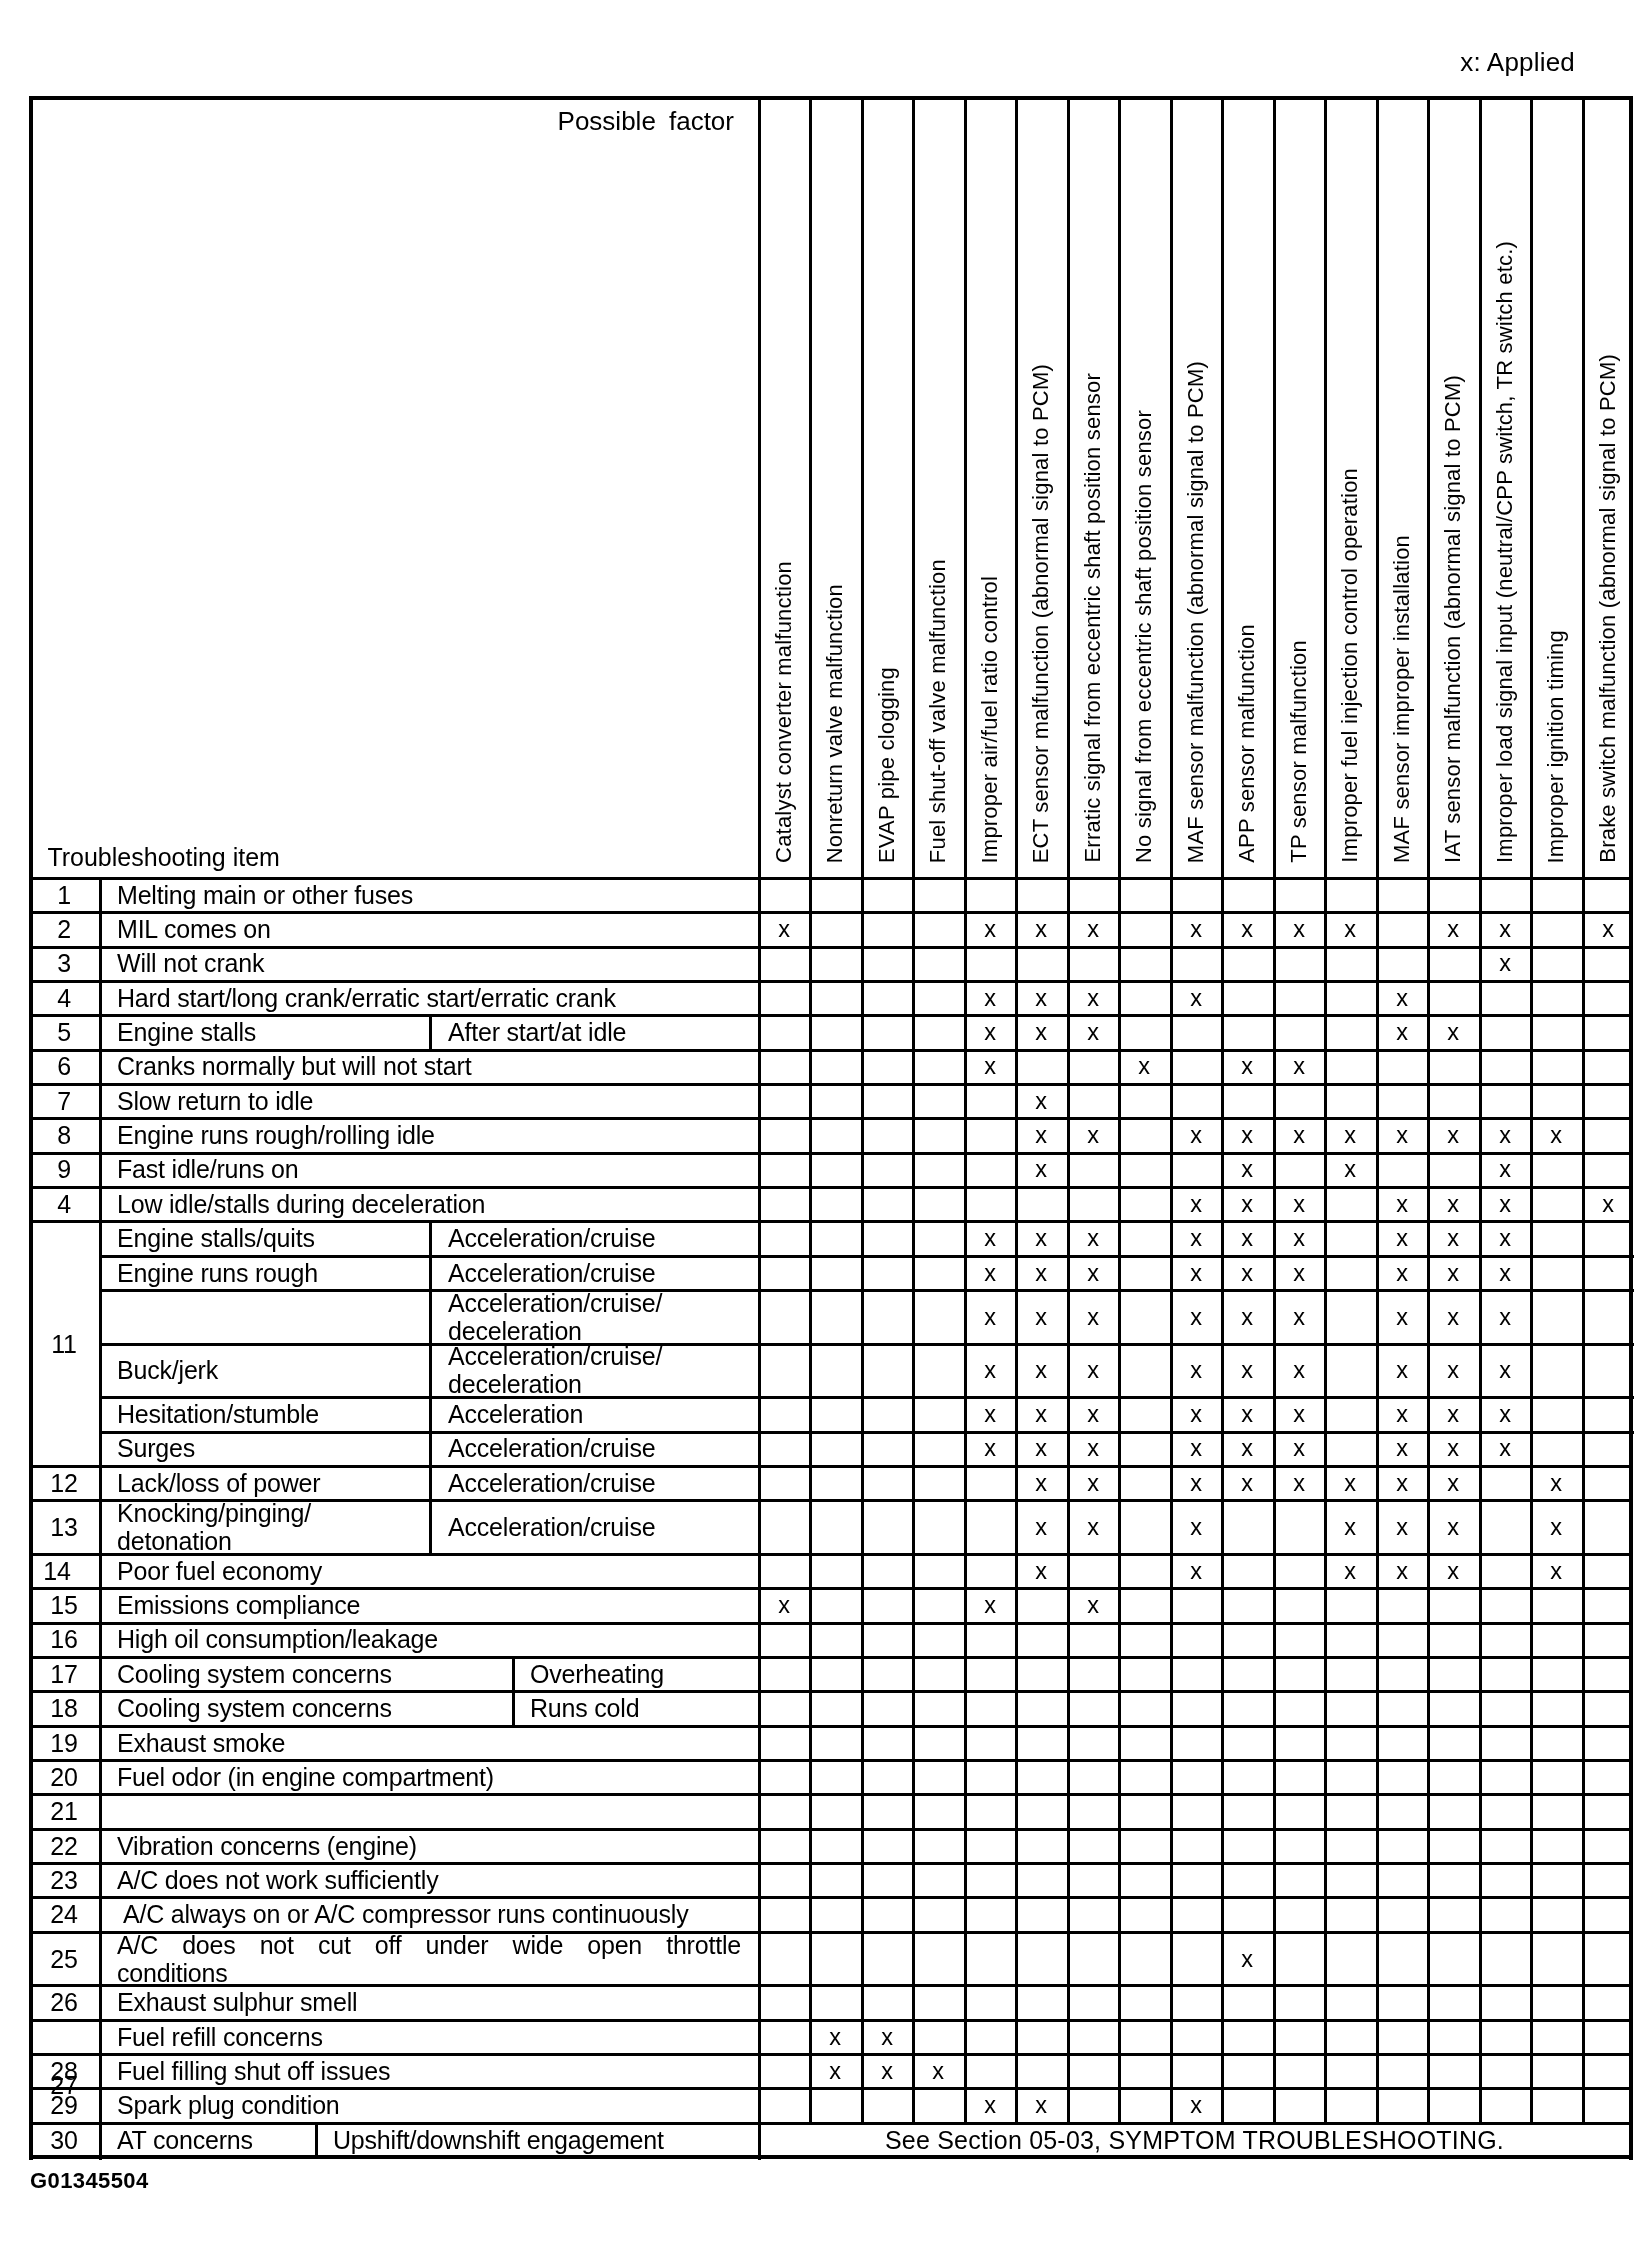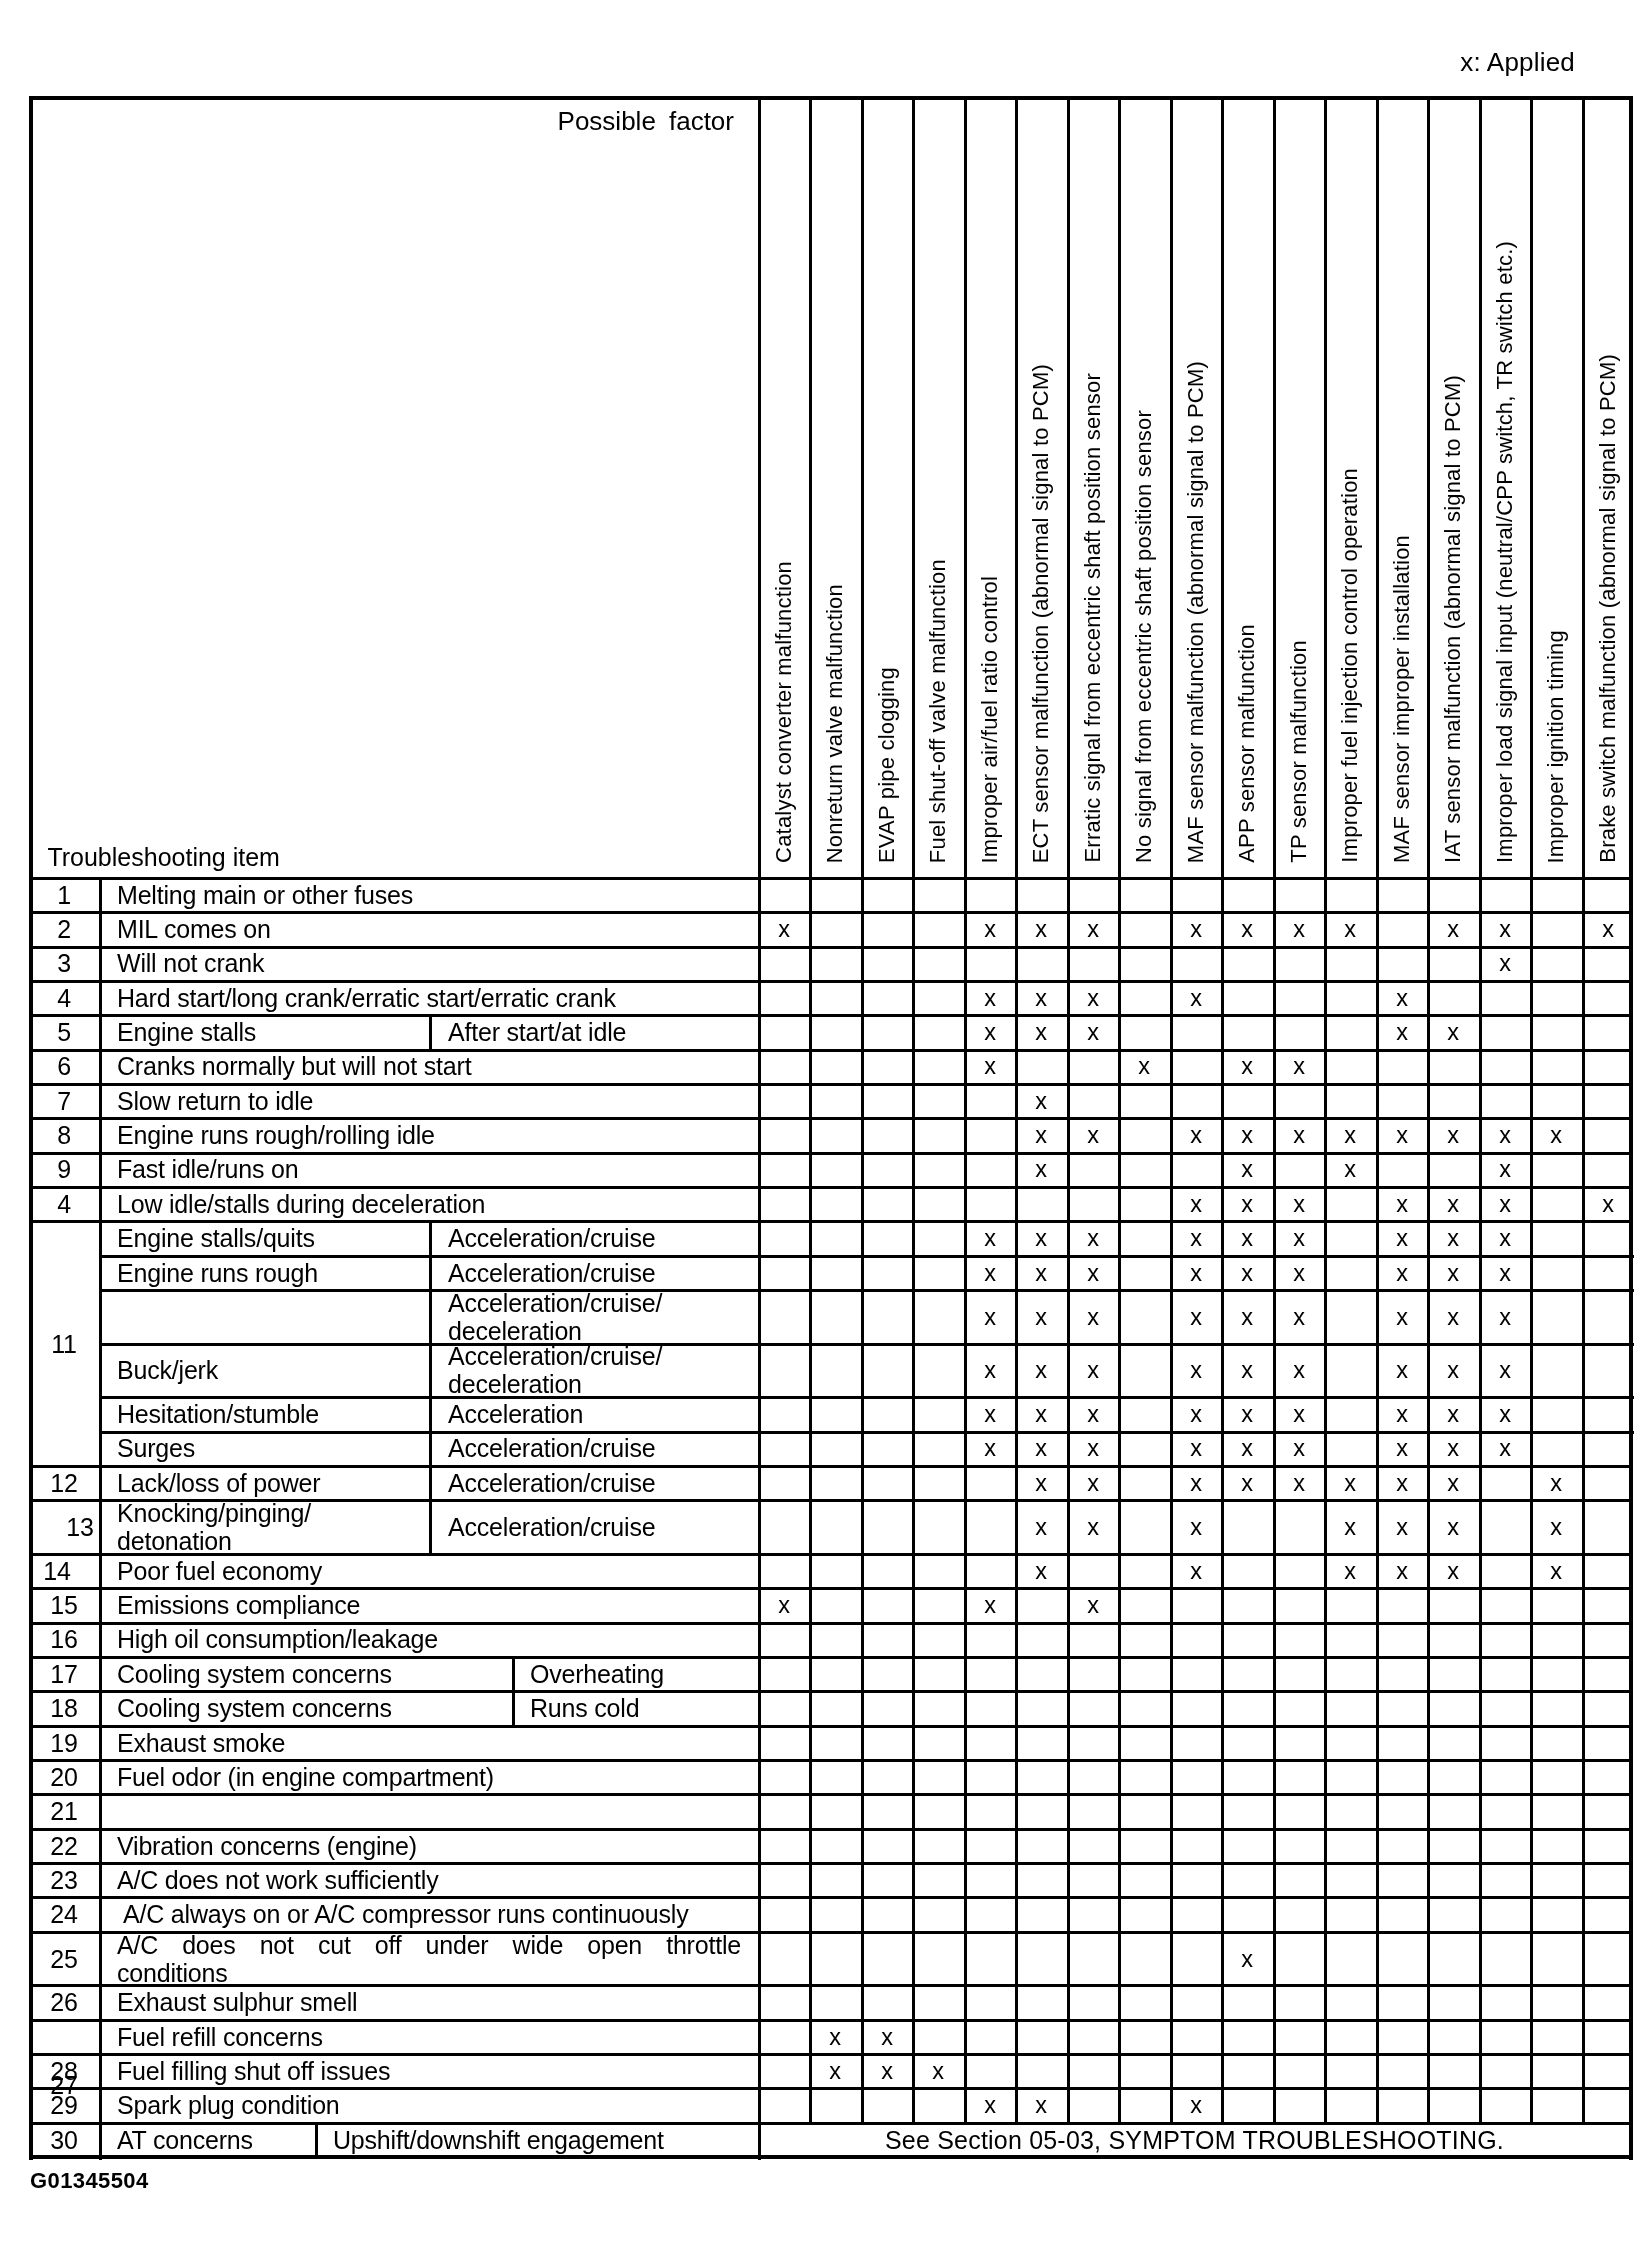--- a/index.html
+++ b/index.html
@@ -587,21 +587,21 @@
     <div class="cell mark" style="left: 1347px; top: 1370px; width: 52px; height: 34px;">
       <span class="ct">x</span>
     </div>
     <div class="cell mark" style="left: 1398px; top: 1370px; width: 52px; height: 34px;">
       <span class="ct">x</span>
     </div>
     <div class="cell mark" style="left: 1501px; top: 1370px; width: 52px; height: 34px;">
       <span class="ct">x</span>
     </div>
     <div class="line" style="left: 0px; top: 1457px; width: 1604px; height: 2.5px;"></div>
-    <div class="cell num" style="left: 16px; top: 1404px; width: 70px; height: 54px;">
+    <div class="cell num" style="left: 0px; top: 1404px; width: 70px; height: 54px;">
       <span class="ct">13</span>
     </div>
     <div class="cell item" style="left: 88px; top: 1404px; width: 296px; height: 54px;">
       <span class="ct">Knocking/pinging/
 detonation</span>
     </div>
     <div class="line" style="left: 400px; top: 1404px; width: 2.5px; height: 54px;"></div>
     <div class="cell item" style="left: 419px; top: 1404px; width: 293px; height: 54px;">
       <span class="ct">Acceleration/cruise</span>
     </div>

